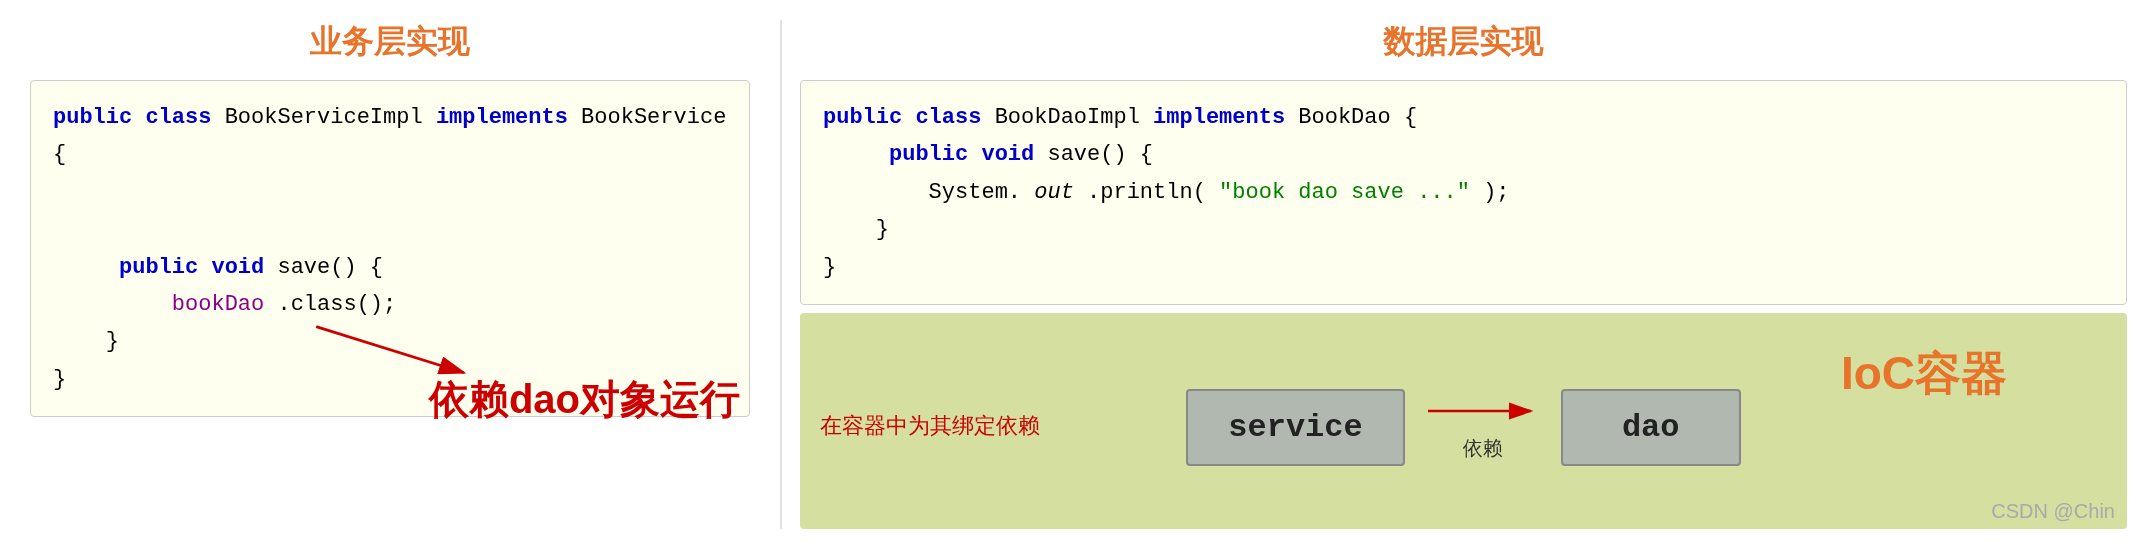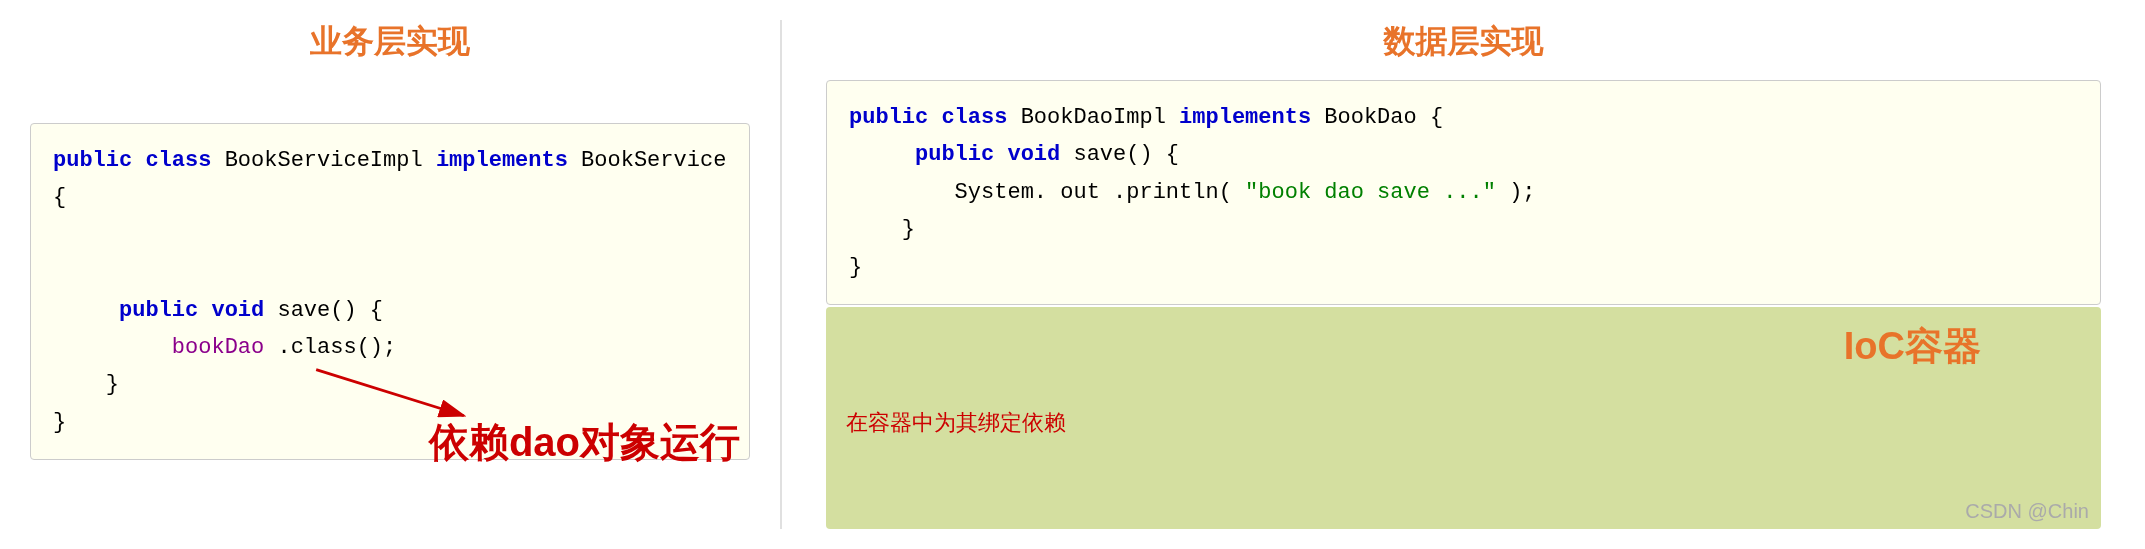--- a/index.html
+++ b/index.html
@@ -11,25 +11,24 @@
       width: 2145px;
       height: 549px;
       overflow: hidden;
     }
     .left-panel {
       width: 780px;
       padding: 20px 30px;
       display: flex;
       flex-direction: column;
       align-items: center;
-      gap: 43px;
     }
     .right-panel {
       flex: 1;
-      padding: 20px 44px;
+      padding: 20px 18px;
       display: flex;
       flex-direction: column;
       align-items: center;
     }
     .section-title {
       font-size: 32px;
       font-weight: bold;
       color: #e8732a;
       font-family: 'Microsoft YaHei', sans-serif;
       margin-bottom: 16px;
@@ -64,40 +63,40 @@
     .left-svg-overlay {
       position: absolute;
       top: 0; left: 0;
       width: 100%; height: 100%;
       pointer-events: none;
     }
 
     
     .right-top {
       width: 100%;
-      margin-bottom: 2px;
+      margin-bottom: 8px;
     }
     .right-bottom {
       width: 100%;
       flex: 1;
       background: #d4dfa0;
       border-radius: 4px;
       padding: 16px 20px;
       display: flex;
       flex-direction: row;
       align-items: center;
       position: relative;
     }
     .ioc-title {
-      font-size: 38px;
+      font-size: 46px;
       font-weight: bold;
       color: #e8732a;
       font-family: 'Microsoft YaHei', sans-serif;
       position: absolute;
-      top: 14px;
+      top: 30px;
       right: 120px;
       text-align: right;
     }
     .bind-label {
       font-size: 22px;
       color: #cc0000;
       font-family: Liberation Sans, sans-serif;
       position: absolute;
       left: 20px;
       top: 50%;
@@ -223,32 +222,48 @@
       <div>
         <span>&nbsp;&nbsp;&nbsp;&nbsp;</span>
         <span class="kw">public</span>
         <span> </span>
         <span class="kw">void</span>
         <span> save() {</span>
       </div>
 
       <div>
         <span>&nbsp;&nbsp;&nbsp;&nbsp;&nbsp;&nbsp;&nbsp;&nbsp;System.</span>
-        <span style="">out</span>
+        <span style="font-style:italic;">out</span>
         <span>.println(</span>
         <span class="str">"book dao save ..."</span>
         <span>);</span>
       </div>
 
       <div>
         <span>&nbsp;&nbsp;&nbsp;&nbsp;}</span>
       </div>
 
       <div>}</div>
     </div>
   </div>
 
   <div class="right-bottom">
     <div class="ioc-title">IoC容器</div>
     <div class="bind-label">在容器中为其绑定依赖</div>
+    <div class="ioc-boxes">
+      <div class="ioc-box">service</div>
+      <div class="ioc-arrow">
+
+        <svg width="120" height="40" viewBox="0 0 120 40">
+          <defs>
+            <marker id="arrowhead2" markerWidth="10" markerHeight="7" refX="9" refY="3.5" orient="auto">
+              <polygon points="0 0, 10 3.5, 0 7" fill="#cc0000"></polygon>
+            </marker>
+          </defs>
+          <line x1="5" y1="18" x2="108" y2="18" stroke="#cc0000" stroke-width="2.5" marker-end="url(#arrowhead2)"></line>
+        </svg>
+        <div class="ioc-arrow-label">依赖</div>
+      </div>
+      <div class="ioc-box">dao</div>
+    </div>
     <div class="watermark">CSDN @Chin</div>
   </div>
 </div>
 
 </body></html>

